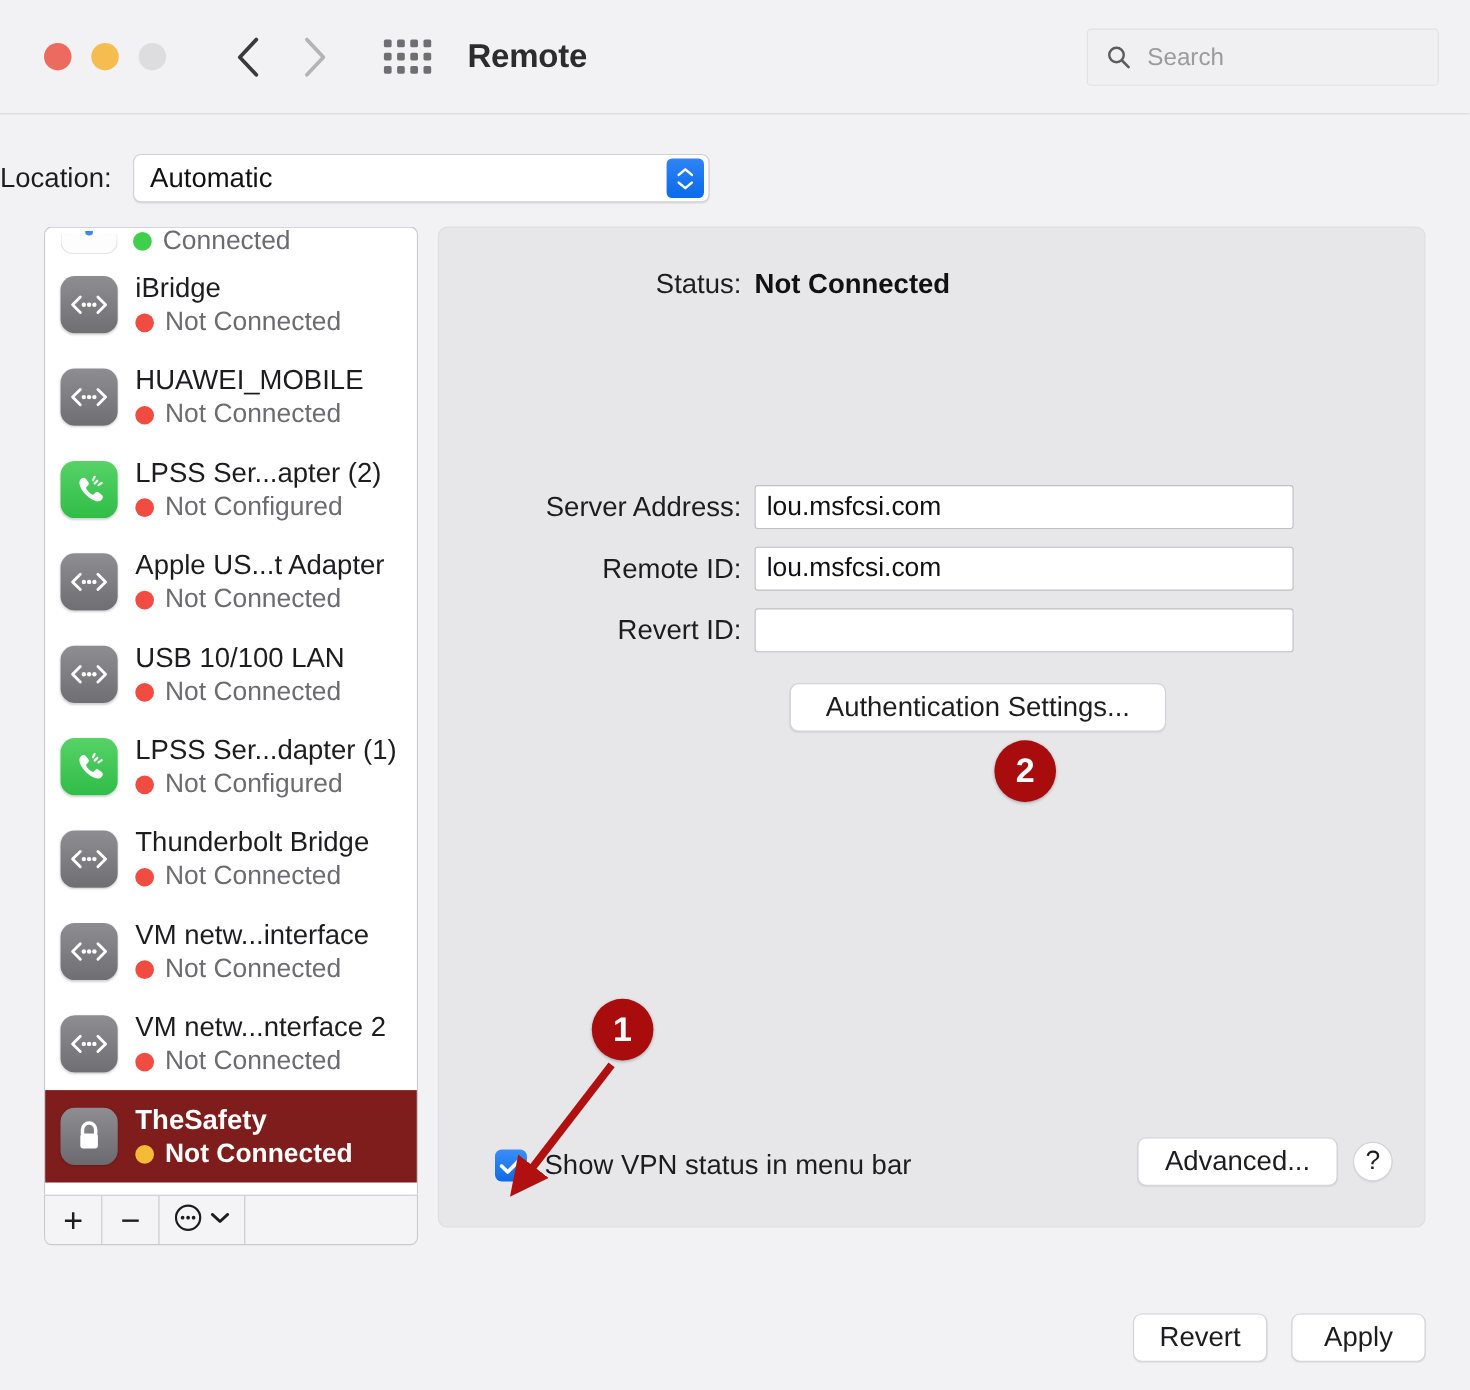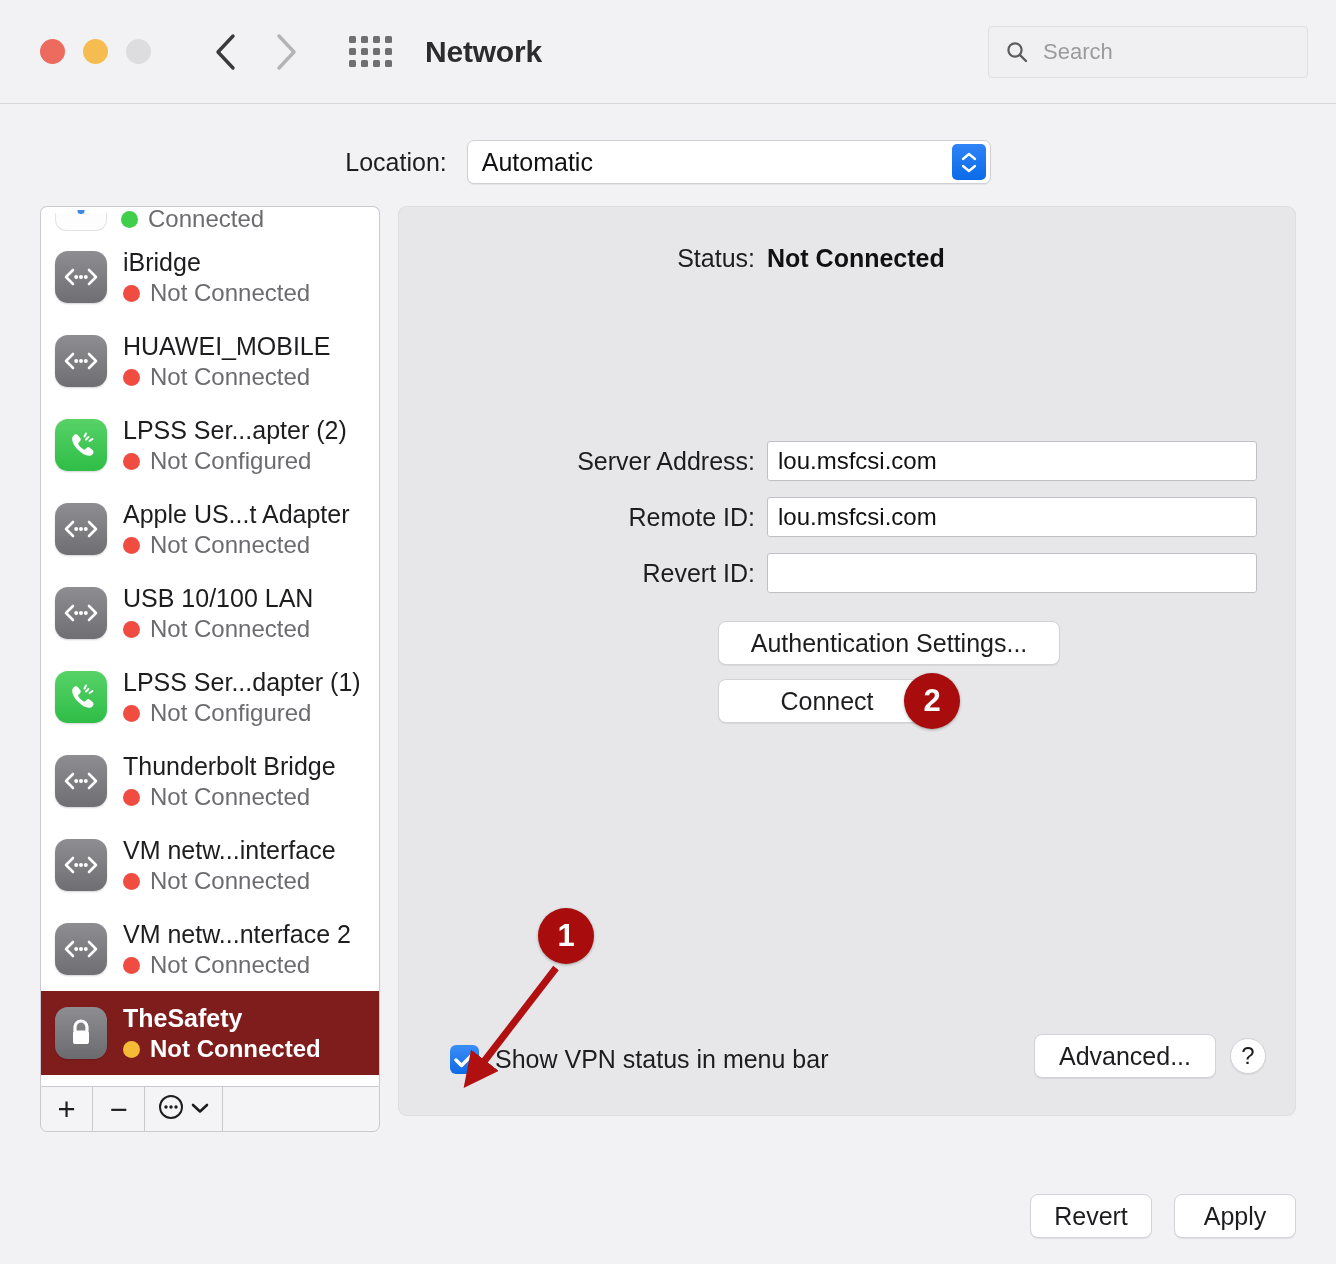--- a/index.html
+++ b/index.html
@@ -69,21 +69,21 @@
     padding: 0 16px;
     gap: 14px;
   }
   .search-icon { width: 24px; height: 24px; flex: 0 0 auto; }
   .search-ph { font-size: 22px; color: #9a9a9f; }
 
   
   .locrow {
     display: flex;
     align-items: center;
-    justify-content: center;
+    justify-content: flex-start;
     gap: 20px;
     margin-top: 36px;
   }
   .loclabel { font-size: 25px; color: #1d1d1f; }
   .popup {
     width: 524px; height: 44px;
     background: #ffffff;
     border: 1px solid #cfcfd4;
     border-radius: 7px;
     box-shadow: 0 1px 1px rgba(0,0,0,0.06);
@@ -210,21 +210,21 @@
     border-radius: 9px;
     position: relative;
     box-shadow: inset 0 0 0 1px #dededf;
   }
 
   .status-row {
     display: flex; align-items: baseline;
     justify-content: flex-start;
     padding-top: 38px;
   }
-  .lbl-col { width: 369px; text-align: right; padding-right: 12px; }
+  .lbl-col { width: 288px; text-align: right; padding-right: 12px; }
   .f-label { font-size: 25px; color: #1d1d1f; }
   .f-strong { font-size: 25px; color: #111113; font-weight: 700; }
 
   .field-row {
     display: flex; align-items: center;
     margin-top: 16px;
   }
   .field-row.first { margin-top: 0; }
   .tfield {
     width: 490px; height: 40px;
@@ -343,21 +343,21 @@
       <i></i>
       <i></i>
       <i></i>
       <i></i>
       <i></i>
       <i></i>
       <i></i>
       <i></i>
   </div>
 
-  <div class="win-title">Network</div>
+  <div class="win-title">Remote</div>
 
   <div class="search">
     <span class="search-icon">
       <svg width="24" height="24" viewBox="0 0 24 24">
           <circle cx="10" cy="10" r="6.6" fill="none" stroke="#5c5c60" stroke-width="2.2"></circle>
           <line x1="14.8" y1="14.8" x2="21" y2="21" stroke="#5c5c60" stroke-width="2.4" stroke-linecap="round"></line>
         </svg>
     </span>
     <span class="search-ph">Search</span>
   </div>
@@ -638,21 +638,20 @@
       </div>
     </div>
 
     <div class="btn-row">
       <span class="spacer"></span>
       <span class="btn btn-auth">Authentication Settings...</span>
     </div>
 
     <div class="btn-row connect-row">
       <span class="spacer"></span>
-      <span class="btn btn-connect">Connect</span>
       <span class="badge badge-2">2</span>
     </div>
 
     <div class="checkbox-row">
       <span class="cbox">
         <svg width="21" height="16" viewBox="0 0 21 16">
             <polyline points="2,8 7.5,13.5 19,2" fill="none" stroke="#ffffff" stroke-width="3.4" stroke-linecap="round" stroke-linejoin="round"></polyline>
           </svg>
       </span>
       <span class="cb-label">Show VPN status in menu bar</span>

